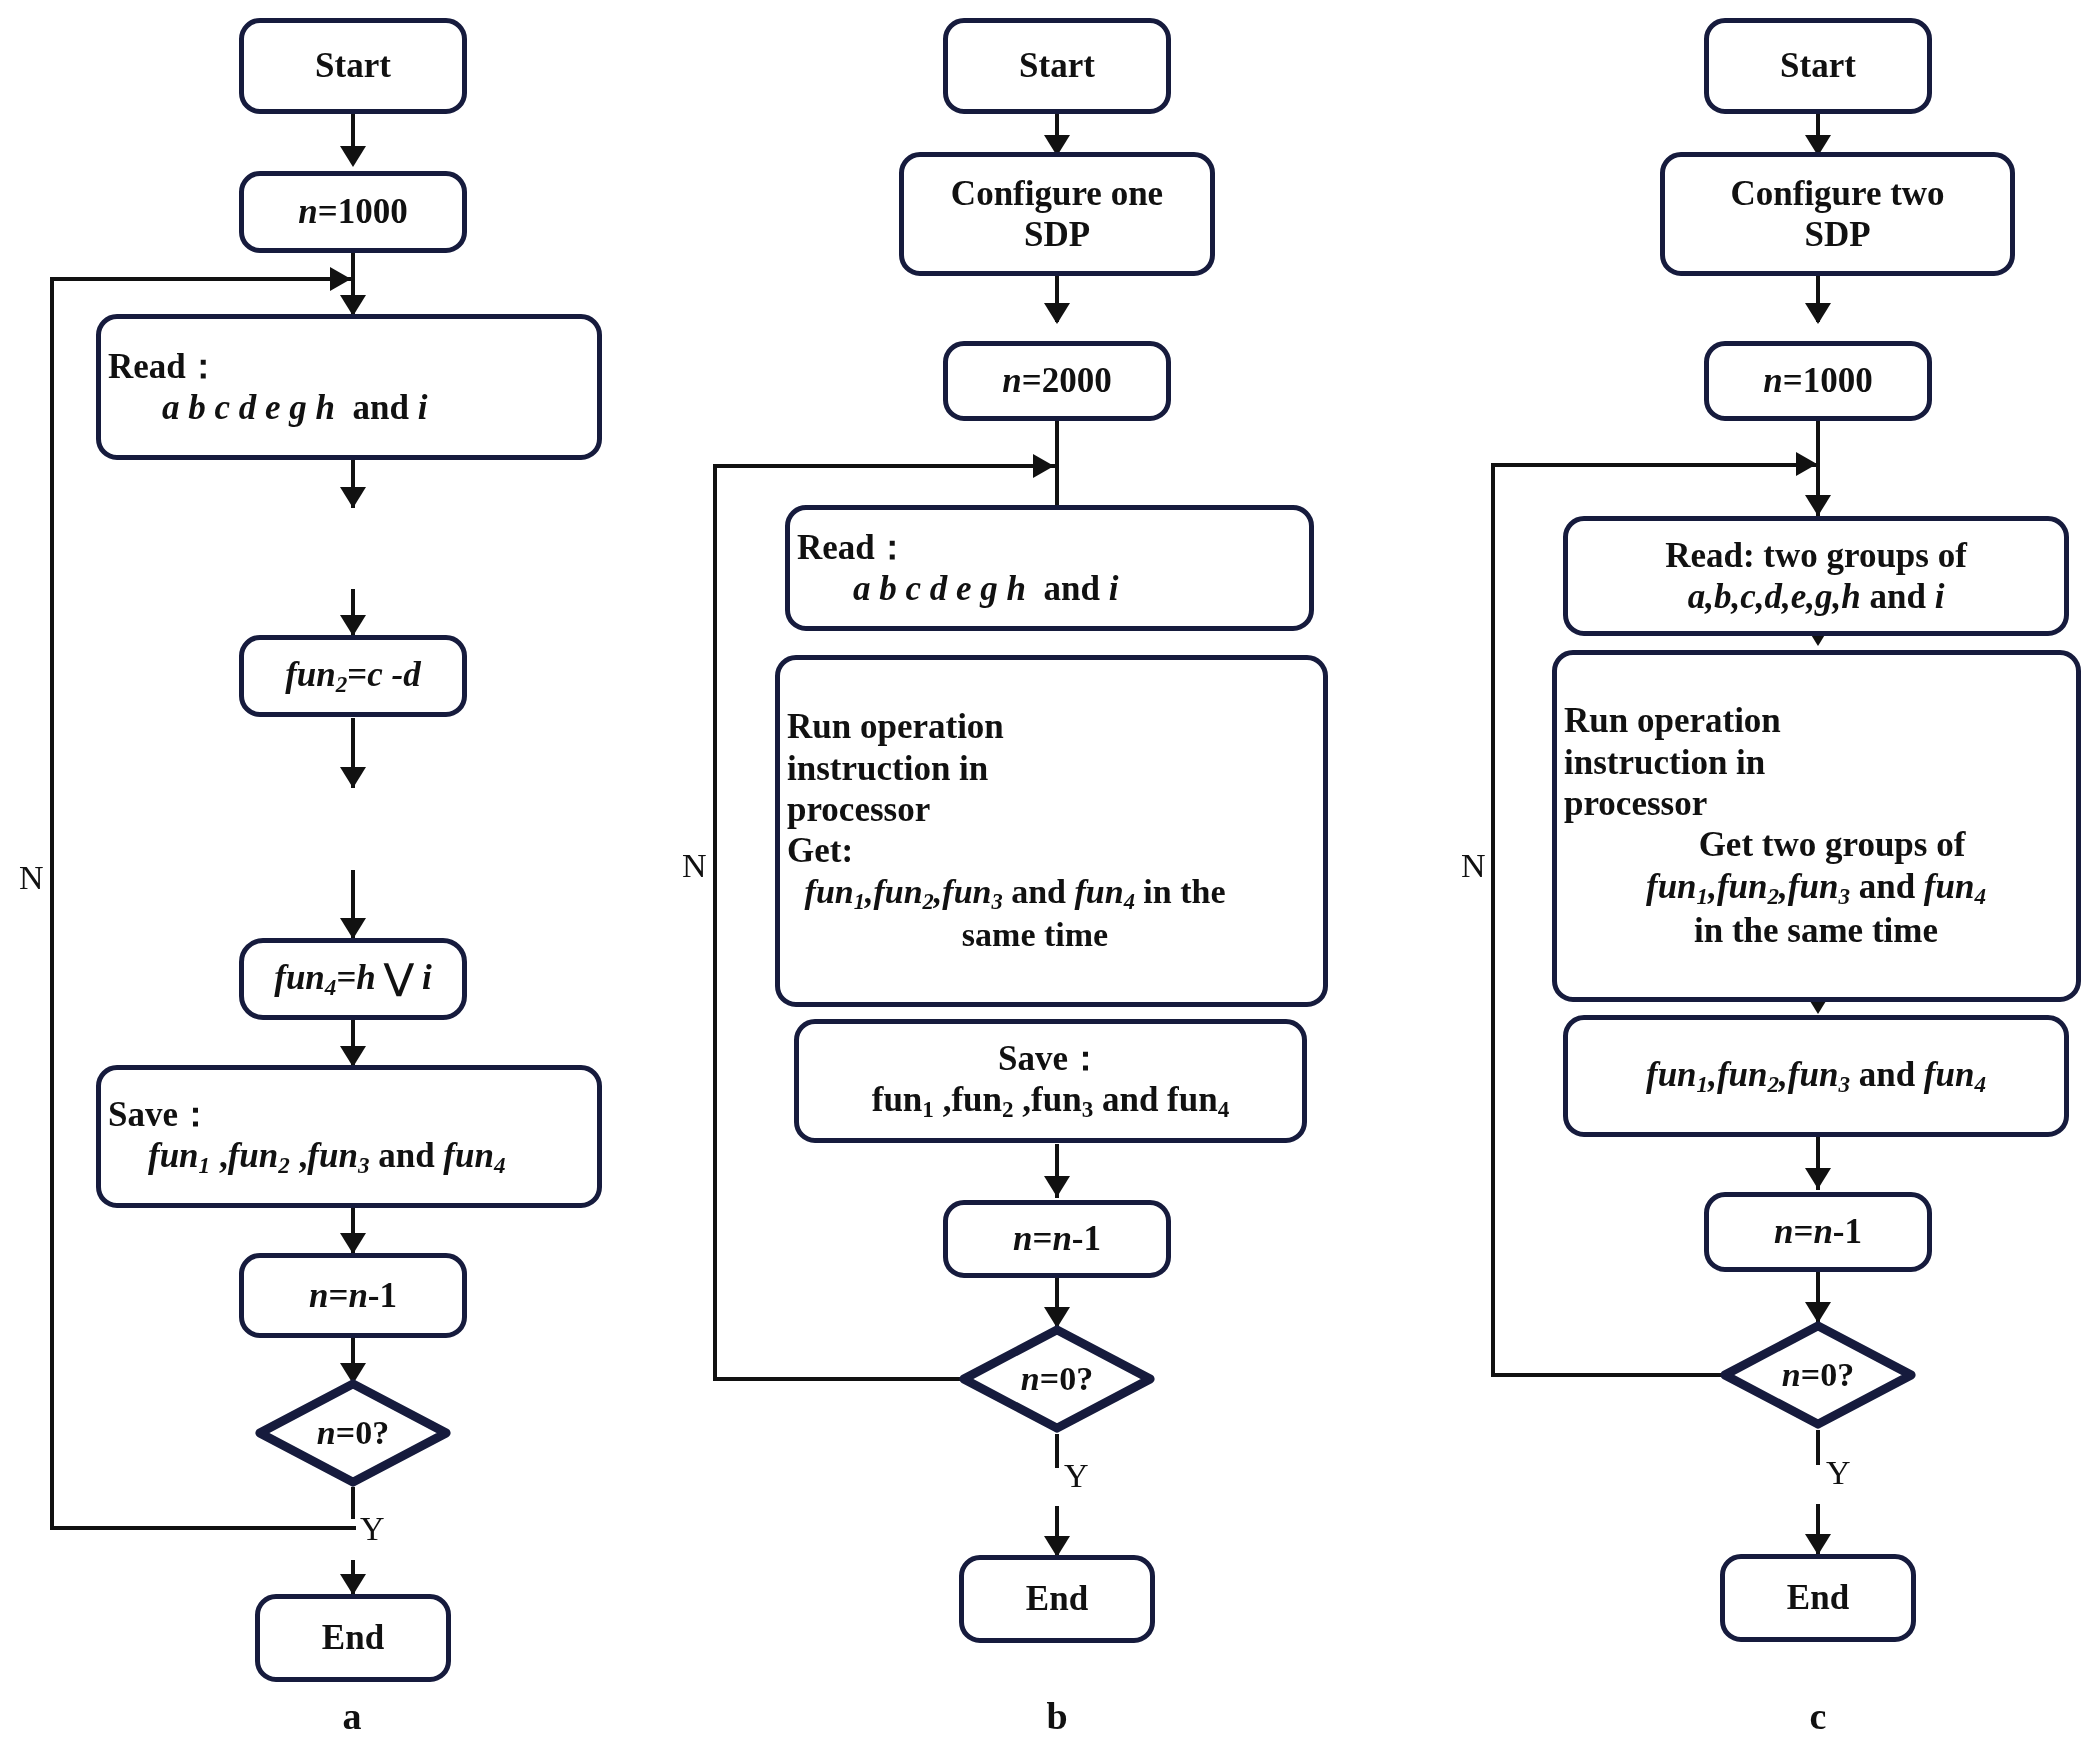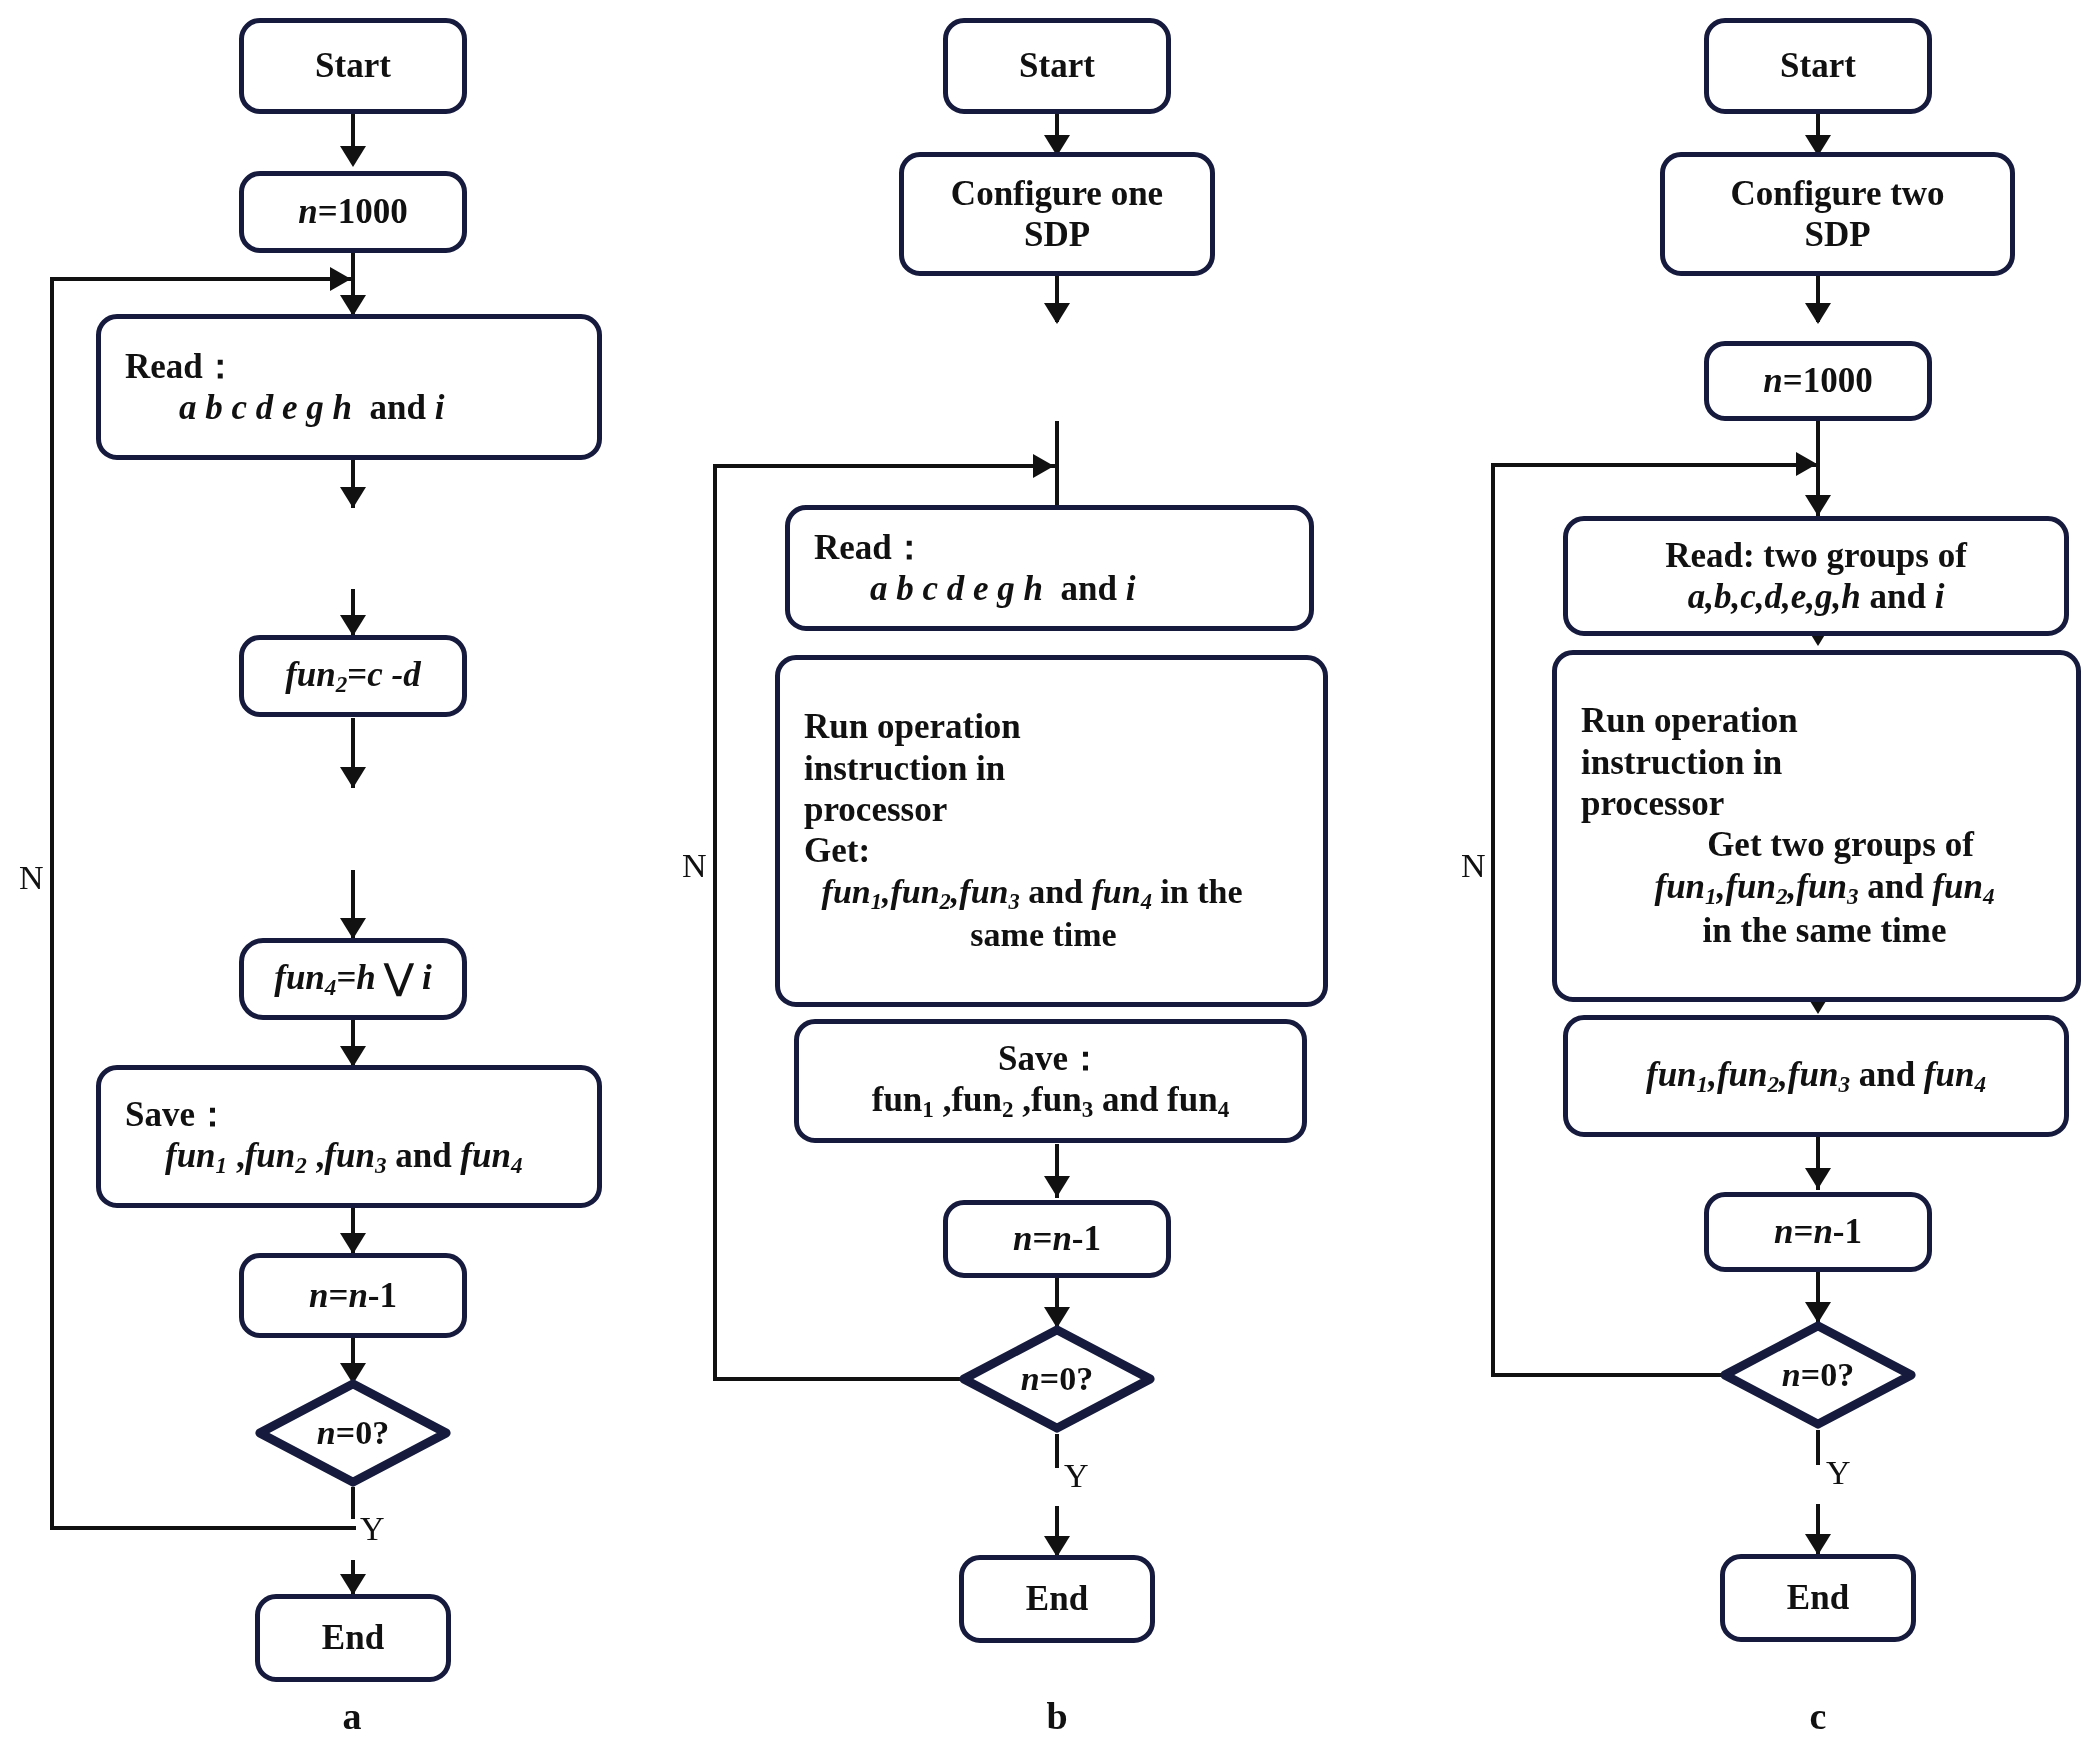--- a/index.html
+++ b/index.html
@@ -24,21 +24,21 @@
     background:#ffffff;
     display:flex;
     align-items:center;
     justify-content:center;
     text-align:center;
     font-weight:bold;
     line-height:1.18;
     z-index:3;
   }
   .node .inner{width:100%;padding:0 8px;}
-  .node.left .inner{text-align:left;padding-left:24px;}
+  .node.left .inner{text-align:left;padding-left:7px;}
   .fs44{font-size:35px;}
   .fs42{font-size:34px;}
   .sub{font-size:0.66em;vertical-align:-0.28em;font-style:italic;}
   .subr{font-size:0.66em;vertical-align:-0.28em;font-style:normal;}
   .ctr{text-align:center;}
 
   
   .diamond{
     position:absolute;
     z-index:3;
@@ -177,20 +177,23 @@
   </div>
   <div class="vline" style="left:1055px;top:114px;height:38px;"></div>
   <div class="arrowdown" style="left:1044px;top:135px;"></div>
 
   <div class="node fs44" style="left:899px;top:152px;width:316px;height:124px;">
     <div class="inner">Configure one<br>SDP</div>
   </div>
   <div class="vline" style="left:1055px;top:276px;height:46px;"></div>
   <div class="arrowdown" style="left:1044px;top:303px;"></div>
 
+  <div class="node fs44" style="left:943px;top:341px;width:228px;height:80px;">
+    <div class="inner"><i>n</i>=2000</div>
+  </div>
   <div class="vline" style="left:1055px;top:421px;height:88px;"></div>
 
   <div class="node left" style="left:785px;top:505px;width:529px;height:126px;">
     <div class="inner">
       <div class="fs44">Read：</div>
       <div class="fs44" style="padding-left:56px;">
         <i>a b c d e g h</i>&nbsp; and <i>i</i>
       </div>
     </div>
   </div>

